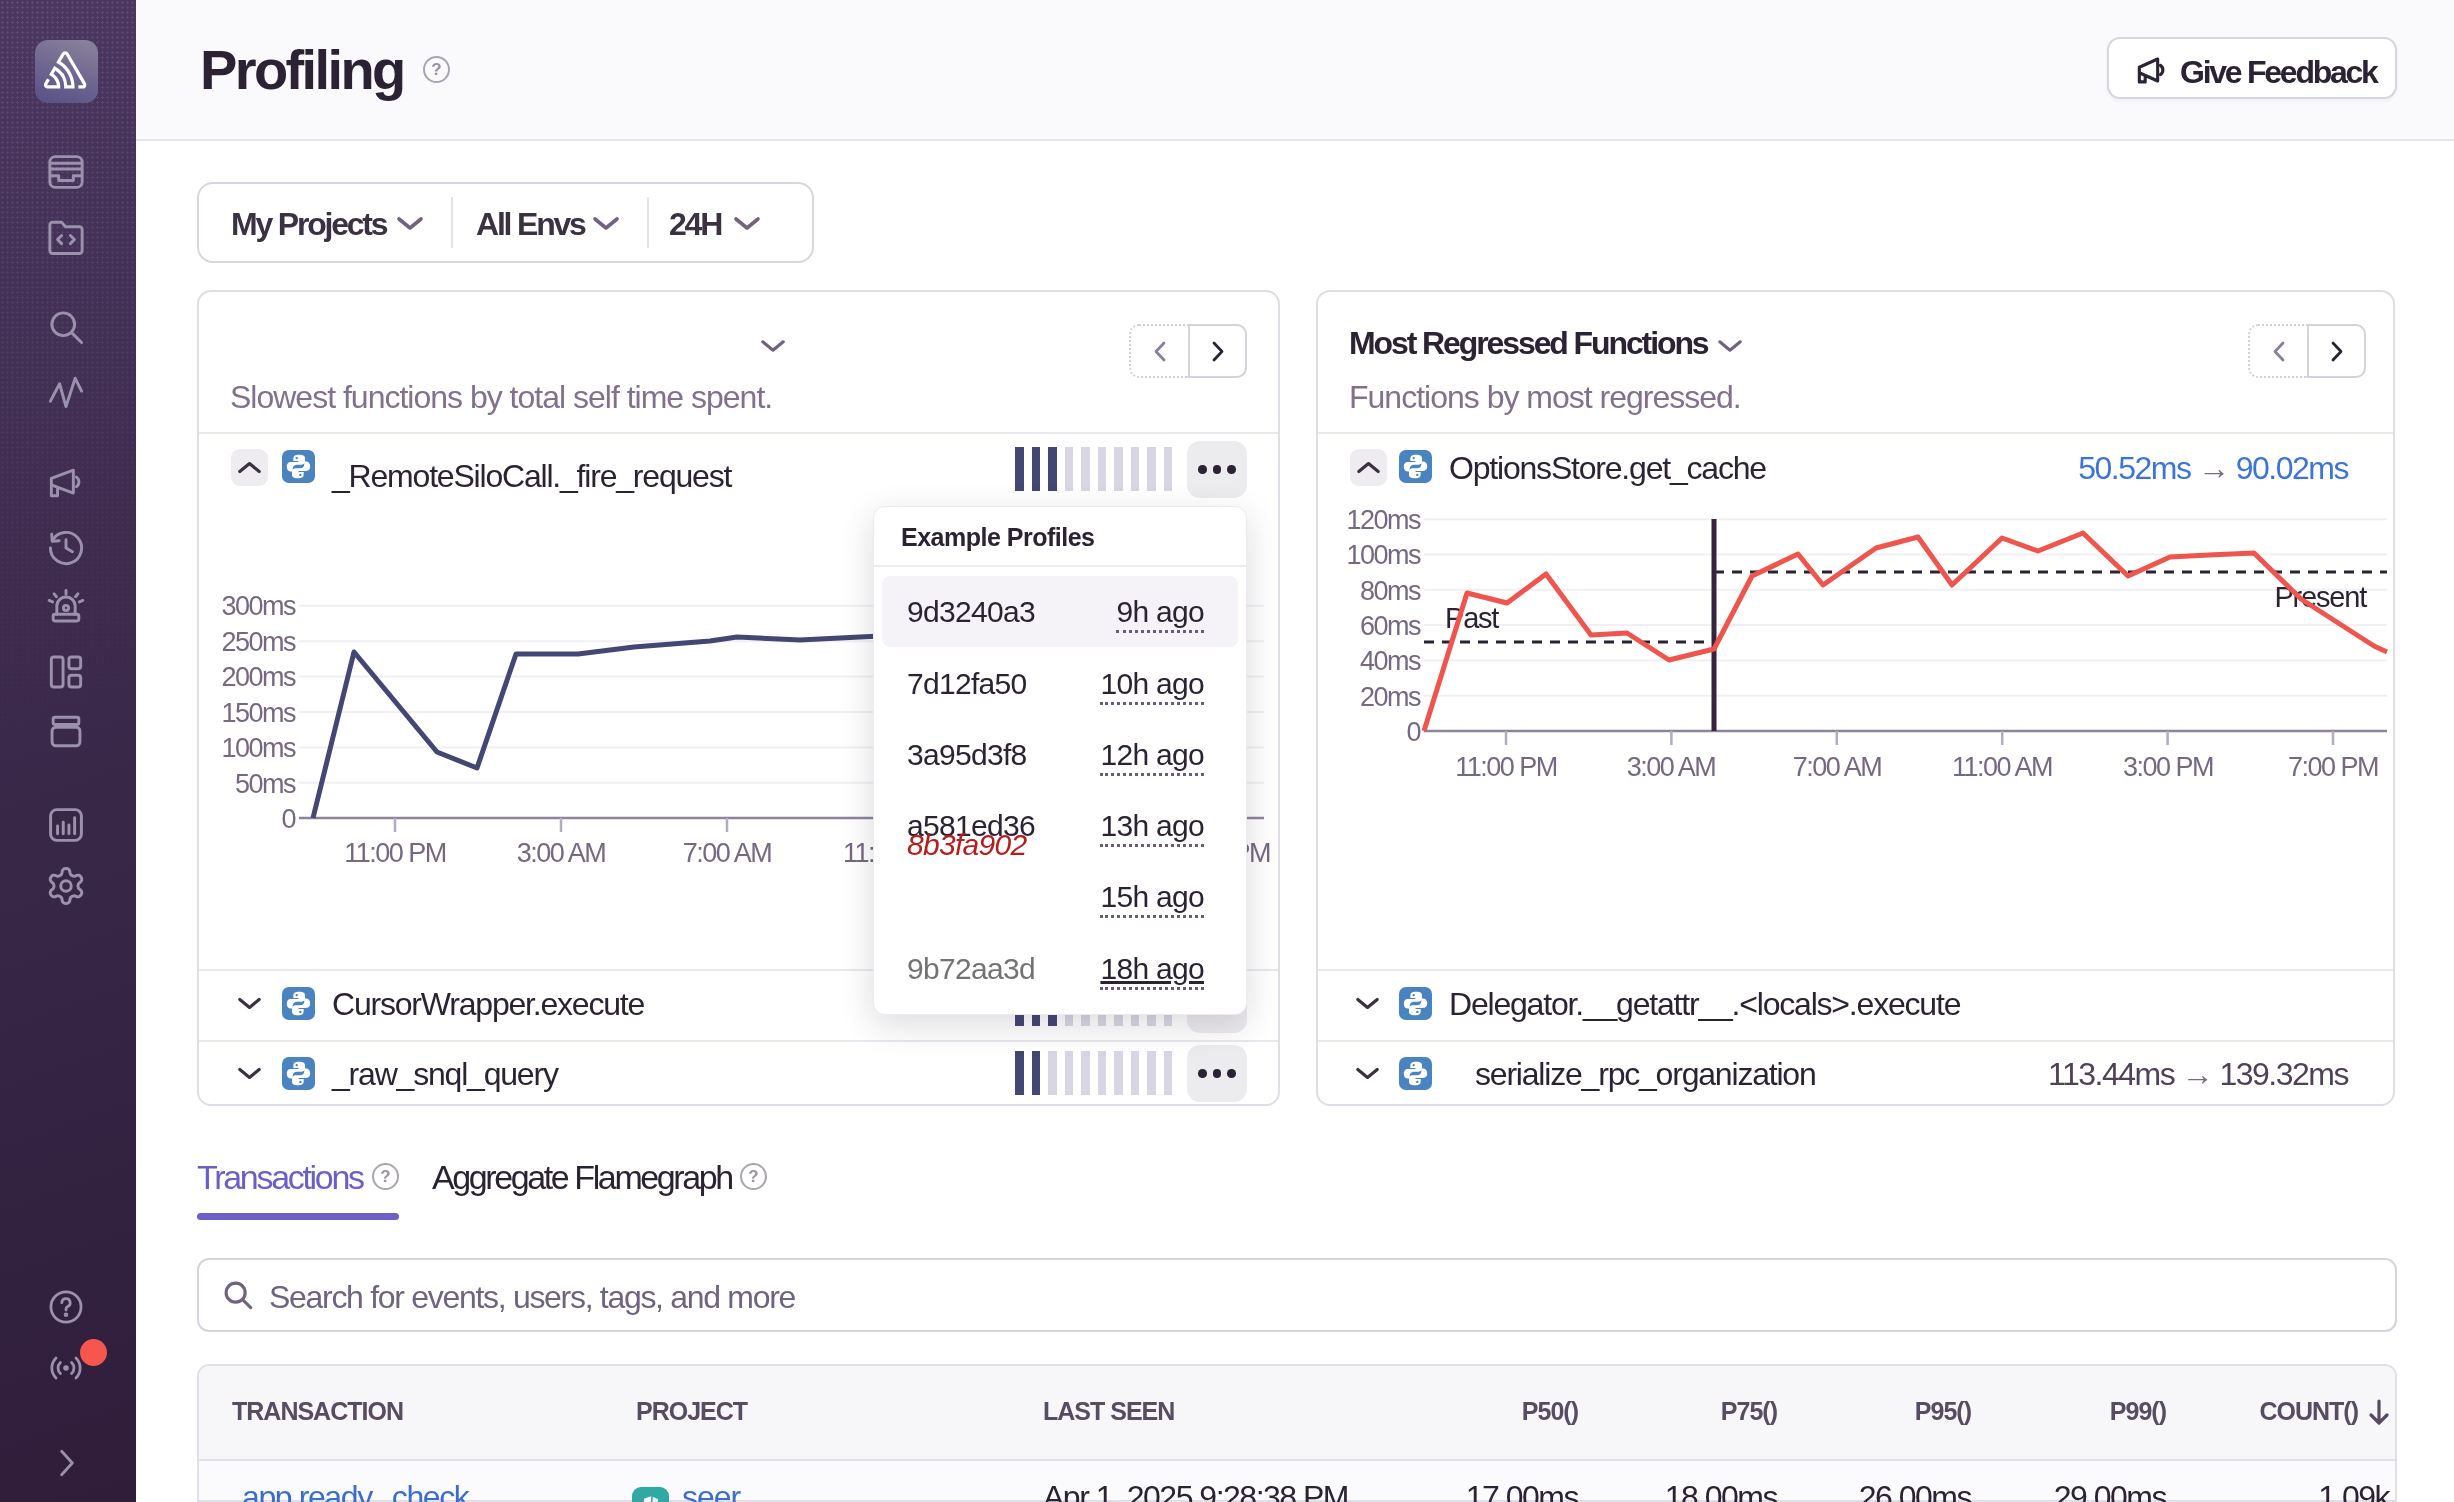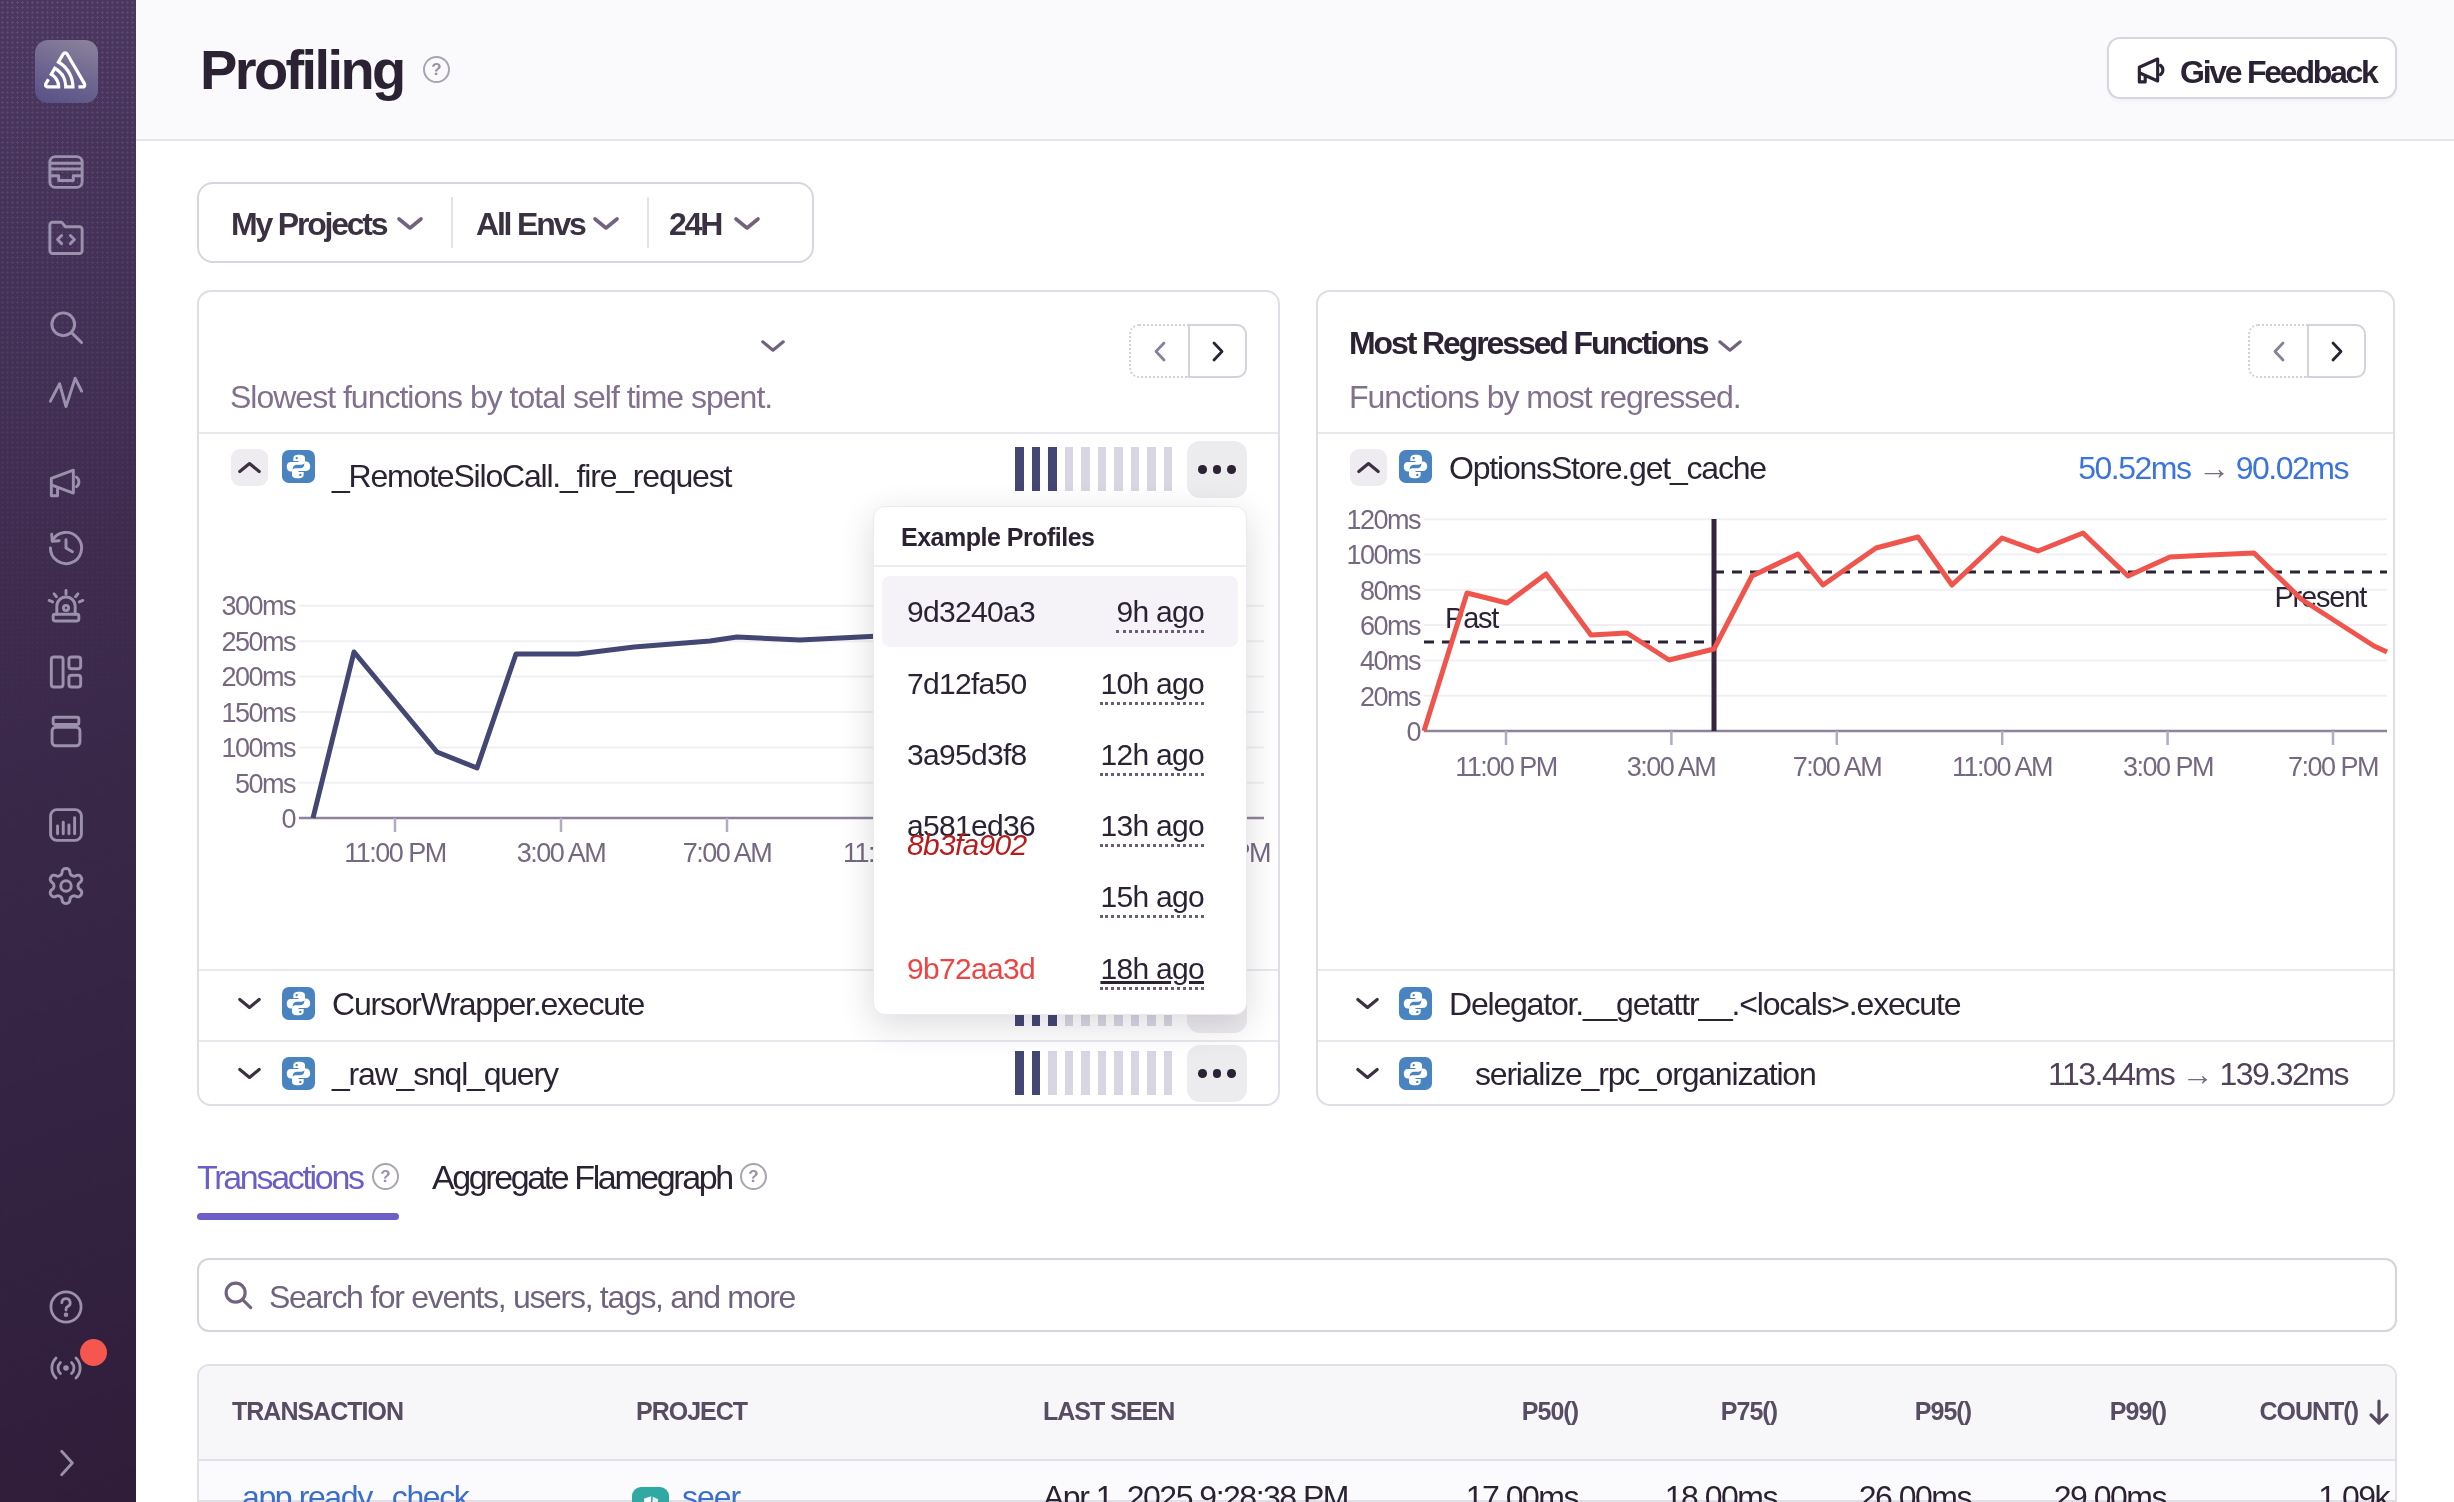--- a/index.html
+++ b/index.html
@@ -201,21 +201,21 @@
   <div class="abs" style="z-index:32; left:907px; top:595px; font-size:30px; letter-spacing:-0.7px; color:#2b2233;">9d3240a3</div>
   <div class="abs" style="z-index:32; left:1004px; top:595px; width:200px; text-align:right; font-size:30px; letter-spacing:-0.7px; color:#2b2233;"><span style="border-bottom:3px dotted #6a5c77; padding-bottom:2px;">9h ago</span></div>
   <div class="abs" style="z-index:32; left:907px; top:667px; font-size:30px; letter-spacing:-0.7px; color:#2b2233;">7d12fa50</div>
   <div class="abs" style="z-index:32; left:1004px; top:667px; width:200px; text-align:right; font-size:30px; letter-spacing:-0.7px; color:#2b2233;"><span style="border-bottom:3px dotted #6a5c77; padding-bottom:2px;">10h ago</span></div>
   <div class="abs" style="z-index:32; left:907px; top:738px; font-size:30px; letter-spacing:-0.7px; color:#2b2233;">3a95d3f8</div>
   <div class="abs" style="z-index:32; left:1004px; top:738px; width:200px; text-align:right; font-size:30px; letter-spacing:-0.7px; color:#2b2233;"><span style="border-bottom:3px dotted #6a5c77; padding-bottom:2px;">12h ago</span></div>
   <div class="abs" style="z-index:32; left:907px; top:809px; font-size:30px; letter-spacing:-0.7px; color:#2b2233;">a581ed36</div>
   <div class="abs" style="z-index:32; left:1004px; top:809px; width:200px; text-align:right; font-size:30px; letter-spacing:-0.7px; color:#2b2233;"><span style="border-bottom:3px dotted #6a5c77; padding-bottom:2px;">13h ago</span></div>
   <div class="abs" style="z-index:32; left:907px; top:828px; font-size:30px; letter-spacing:-0.7px; color:#b91c1c;font-style:italic;">8b3fa902</div>
   <div class="abs" style="z-index:32; left:1004px; top:880px; width:200px; text-align:right; font-size:30px; letter-spacing:-0.7px; color:#2b2233;"><span style="border-bottom:3px dotted #6a5c77; padding-bottom:2px;">15h ago</span></div>
-  <div class="abs" style="z-index:32; left:907px; top:952px; font-size:30px; letter-spacing:-0.7px; color:#ef4444;">9b72aa3d</div>
+  <div class="abs" style="z-index:32; left:907px; top:952px; font-size:30px; letter-spacing:-0.7px; color:#737373;">9b72aa3d</div>
   <div class="abs" style="z-index:32; left:1004px; top:952px; width:200px; text-align:right; font-size:30px; letter-spacing:-0.7px; color:#2b2233;text-decoration:underline;"><span style="border-bottom:3px dotted #6a5c77; padding-bottom:2px;">18h ago</span></div>
 
   <div class="panel" style="left:1316px; top:290px; width:1079px; height:816px;"></div>
   <div class="abs ptitle" style="left:1349px; top:325px;">Most Regressed Functions</div>
   <svg class="abs" style="left:1717px; top:338px;" width="26" height="16" viewBox="0 0 28 17" fill="none" stroke="#71637e" stroke-width="3.4" stroke-linecap="round" stroke-linejoin="round">
       <path d="M3 4 L14 13 L25 4"></path>
     </svg>
   <div class="abs psub" style="left:1349px; top:379px;">Functions by most regressed.</div>
 
   <div class="abs" style="left:2248px; top:324px; width:60px; height:54px; border:2px dotted #d5cfdc; border-right:1px solid #d6d1dc; border-radius:10px 0 0 10px;"></div>

